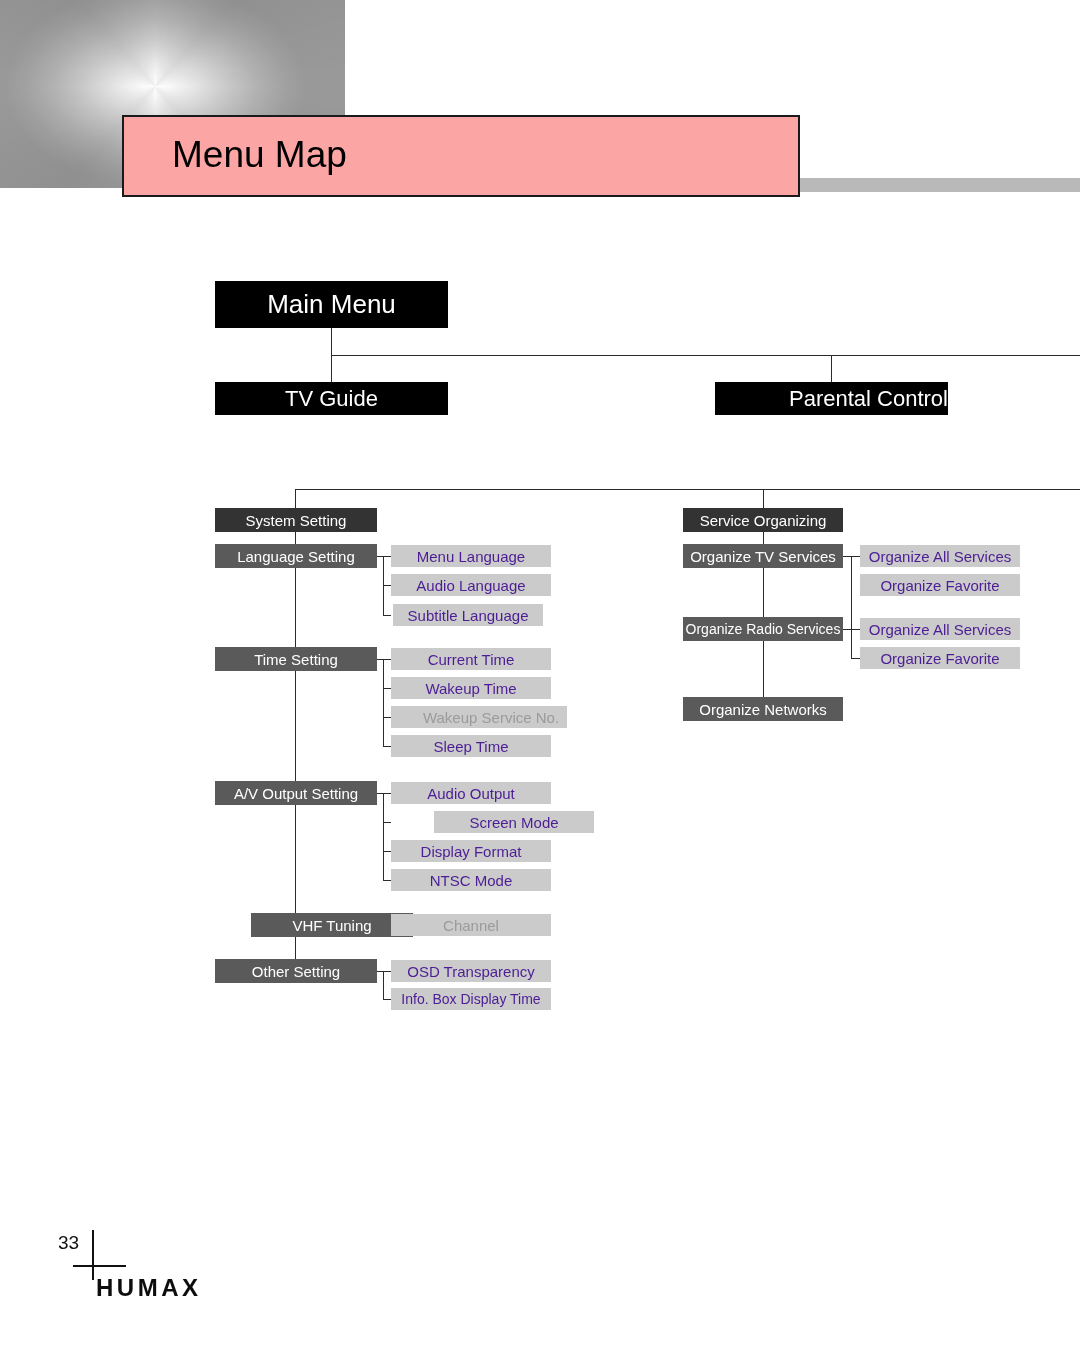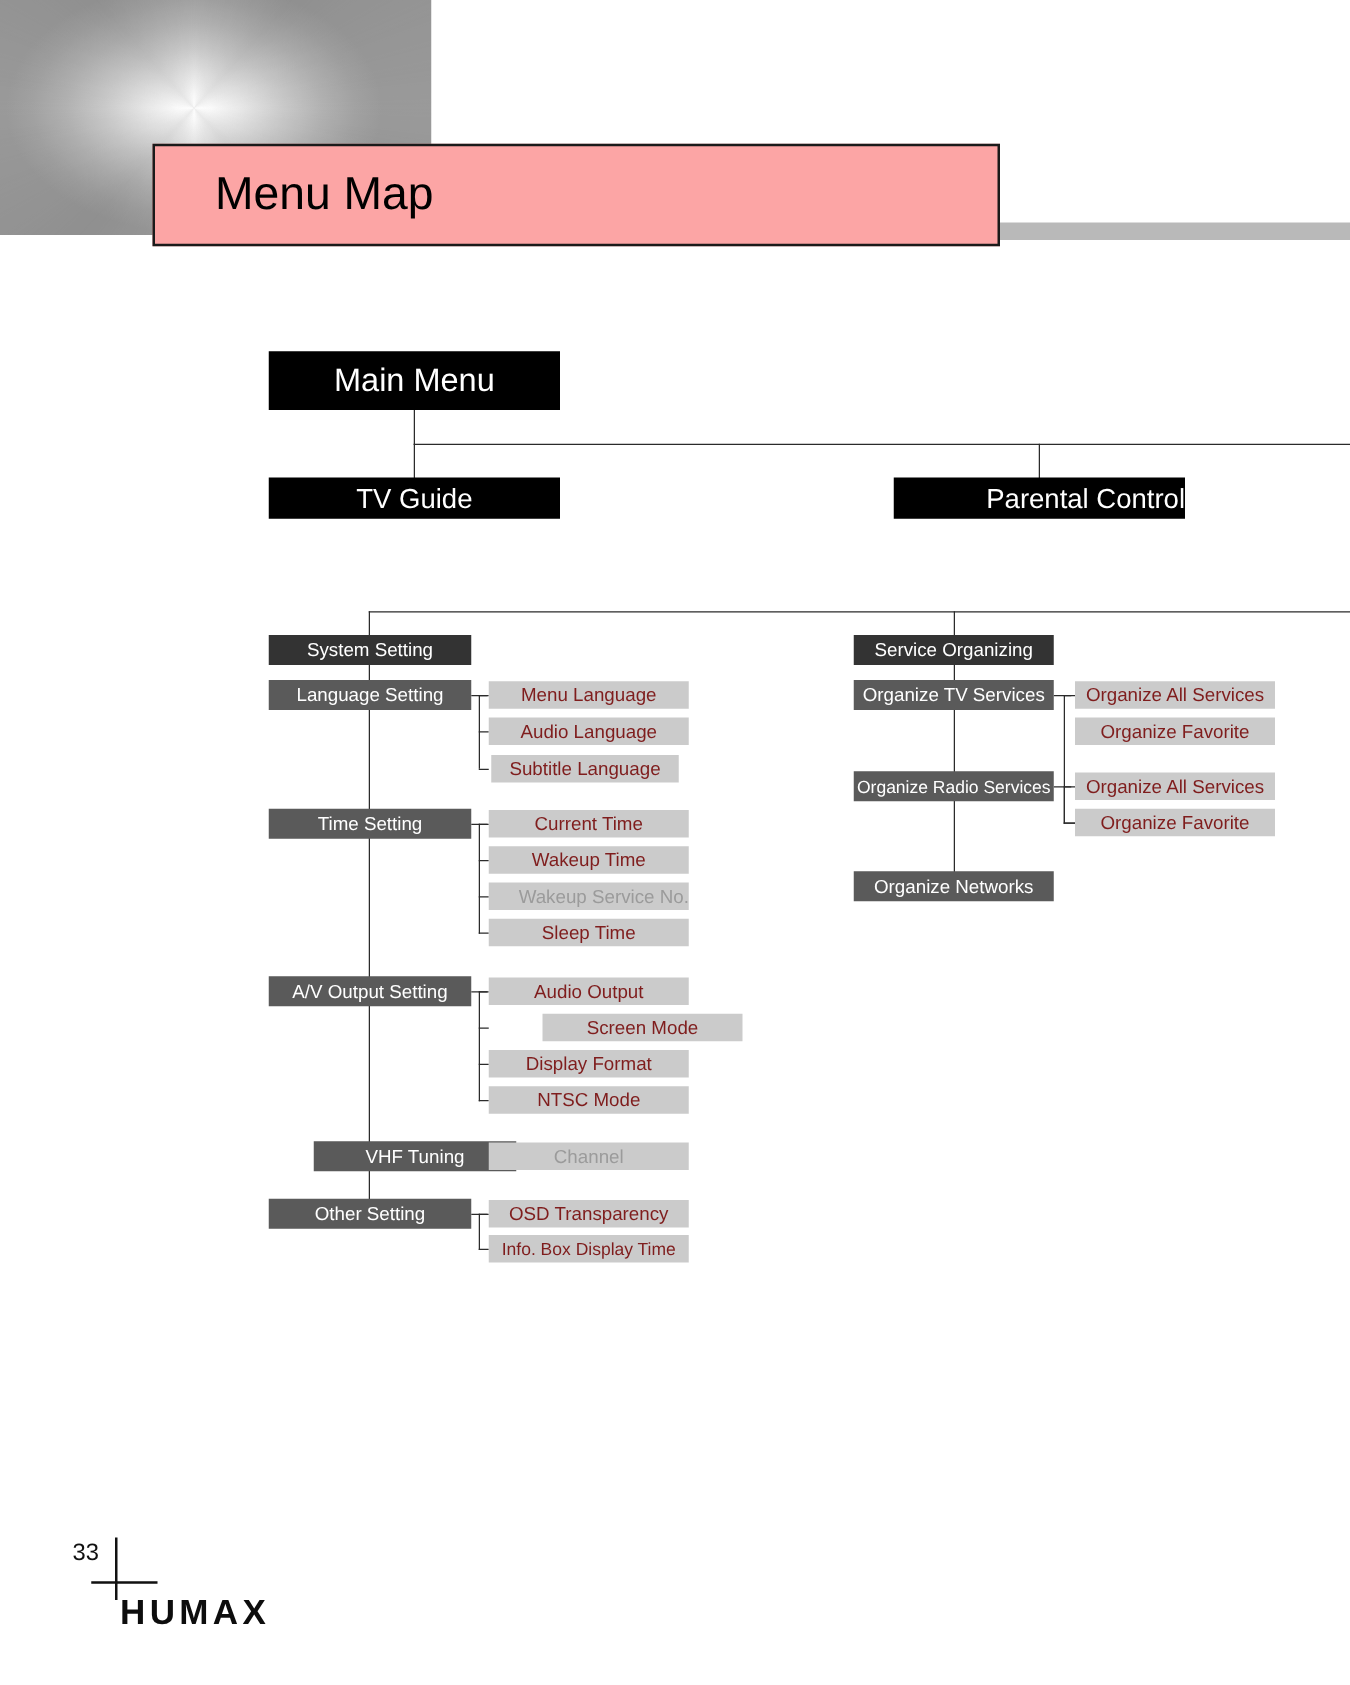--- a/index.html
+++ b/index.html
@@ -117,21 +117,21 @@
   }
   
   .lvl-sub {
     background: #5a5a5a;
     color: #ffffff;
     font-size: 15px;
   }
   
   .lvl-leaf {
     background: #cbcbcb;
-    color: #7f1d1d;
+    color: #4c1d95;
     font-size: 15px;
   }
   .lvl-leaf.disabled {
     color: #9b9b9b;
   }
 
   .line {
     position: absolute;
     background: #2b2b2b;
     z-index: 1;
@@ -167,21 +167,21 @@
     left: 73px;
     top: 1265px;
     width: 53px;
     height: 2px;
     background: #111111;
   }
   #humax-logo {
     position: absolute;
     left: 96px;
     top: 1274px;
-    font-size: 28px;
+    font-size: 24px;
     font-weight: bold;
     letter-spacing: 3.5px;
     color: #0d0d0d;
   }
 </style>
 </head>
 <body>
 
 <div id="header-banner"></div>
 <div id="header-greystrip"></div>
@@ -245,21 +245,21 @@
   <div class="line h" style="left:383px; top:659px; width:8px;"></div>
   <div class="line h" style="left:383px; top:688px; width:8px;"></div>
   <div class="line h" style="left:383px; top:717px; width:8px;"></div>
   <div class="line h" style="left:383px; top:746px; width:8px;"></div>
   <div class="node lvl-leaf" style="left:391px; top:648px; width:160px; height:22px;">
     <span>Current Time</span>
   </div>
   <div class="node lvl-leaf" style="left:391px; top:677px; width:160px; height:22px;">
     <span>Wakeup Time</span>
   </div>
-  <div class="node lvl-leaf disabled" style="left:391px; top:706px; width:160px; height:22px;padding-left:24px;">
+  <div class="node lvl-leaf disabled" style="left:391px; top:706px; width:176px; height:22px;padding-left:24px;">
     <span>Wakeup Service No.</span>
   </div>
   <div class="node lvl-leaf" style="left:391px; top:735px; width:160px; height:22px;">
     <span>Sleep Time</span>
   </div>
 
   <div class="node lvl-sub" style="left:215px; top:781px; width:162px; height:24px;">
     <span>A/V Output Setting</span>
   </div>
   <div class="line h" style="left:377px; top:793px; width:13px;"></div>

